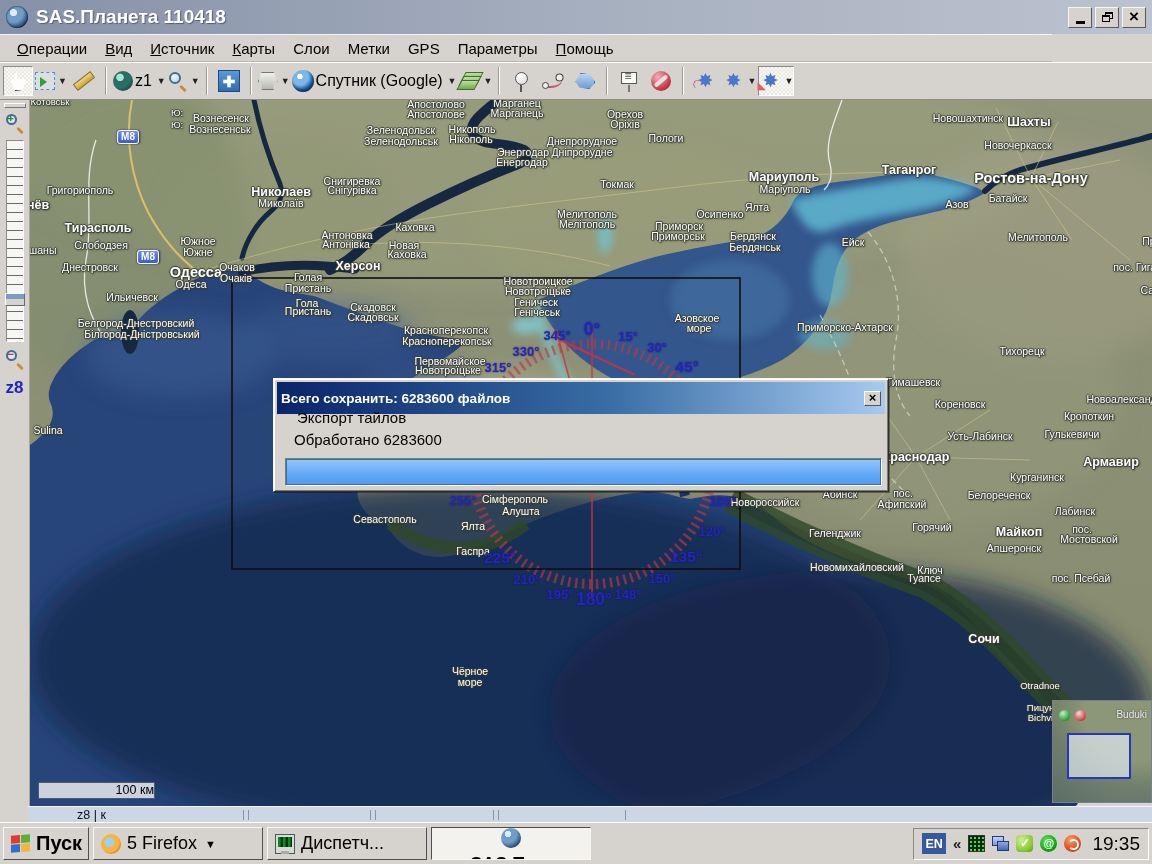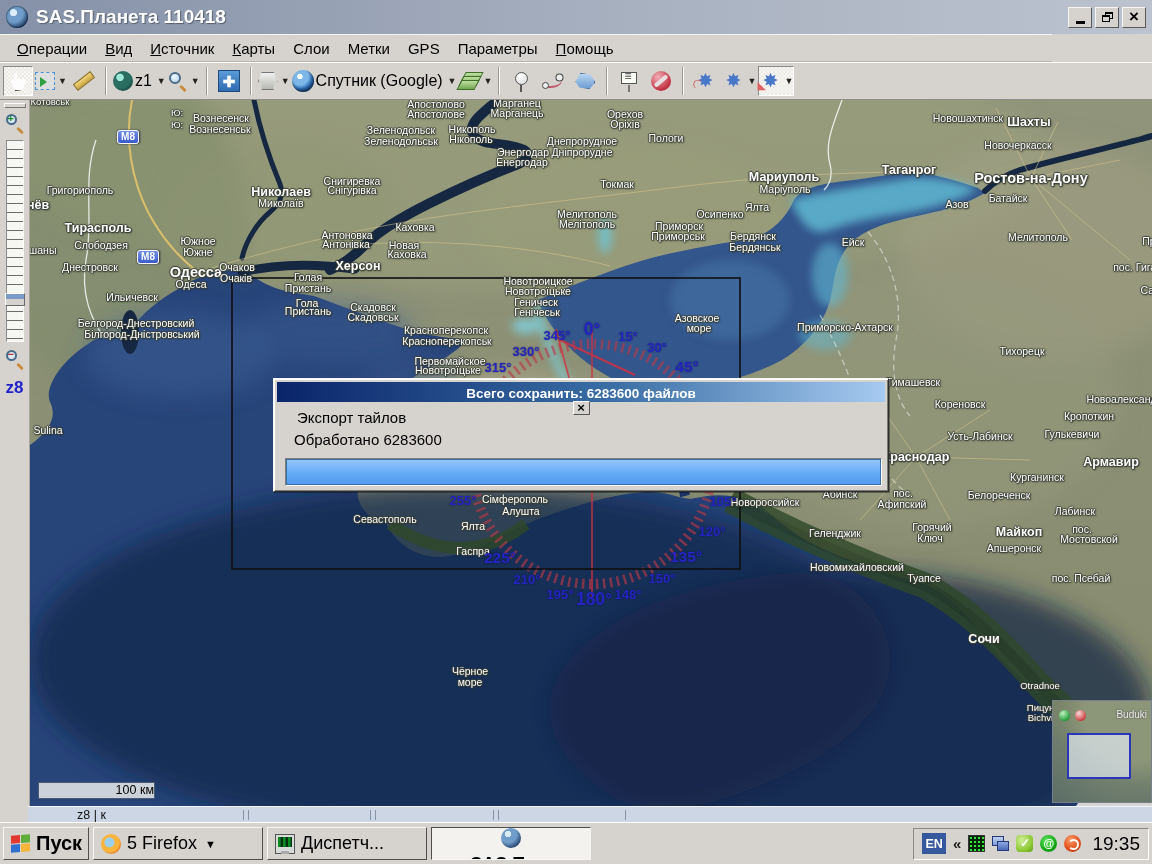--- a/index.html
+++ b/index.html
@@ -126,21 +126,21 @@
   #minimap .mm-in{left:6px;background:radial-gradient(circle at 35% 30%,#bff0c0,#2a9f3f 70%,#156a22);}
   #minimap .mm-out{left:22px;background:radial-gradient(circle at 35% 30%,#f8d8d8,#cc4444 70%,#7c1c1c);}
   #minimap .mm-label{position:absolute;right:4px;top:8px;color:#eee;font-size:10px;text-shadow:0 0 2px #333;}
 
   
   #dialog{position:absolute;left:273px;top:378px;width:616px;height:114px;background:#d6d3ce;
     border:1px solid;border-color:#f8f7f5 #2e2e2e #2e2e2e #f8f7f5;
     box-shadow:inset 1px 1px 0 #fff,inset -1px -1px 0 #7a7a74, 1px 1px 0 rgba(0,0,0,.35);z-index:40;}
   #dialog .dtitle{position:absolute;left:3px;top:3px;right:3px;height:20px;
     background:linear-gradient(90deg,#0a246a,#3a6ea5 55%,#a6caf0);
-    display:flex;align-items:center;color:#fff;font-size:13.5px;font-weight:bold;padding:4px 4px;flex-direction:column;}
+    display:flex;align-items:center;color:#fff;font-size:13.5px;font-weight:bold;padding:16px 4px;}
   #dialog .dtitle .dtext{flex:1;}
   #dialog .dclose{width:17px;height:15px;background:#d6d3ce;border:1px solid;border-color:#fff #555 #555 #fff;
     color:#000;font-size:13px;font-weight:bold;line-height:12px;text-align:center;}
   #dialog .dline1{position:absolute;left:23px;top:30px;font-size:15px;color:#000;}
   #dialog .dline2{position:absolute;left:20px;top:52px;font-size:15px;color:#000;}
   #progress{position:absolute;left:11px;top:79px;width:597px;height:28px;background:#cfccc6;
     border:1px solid;border-color:#7d7d78 #fff #fff #7d7d78;}
   #progress .fill{height:100%;background:linear-gradient(180deg,#93c5ff,#62a9f5 60%,#549af0);border:1px solid #3a6ea5;}
 
   
@@ -523,21 +523,21 @@
         <div class="clabel l" style="left: 1111px; top: 462px;">Армавир</div>
         <div class="clabel m" style="left: 1037px; top: 477px;">Курганинск</div>
         <div class="clabel m" style="left: 999px; top: 495px;">Белореченск</div>
         <div class="clabel m" style="left: 1075px; top: 511px;">Лабинск</div>
         <div class="clabel m" style="left: 903px; top: 493px;">пос.</div>
         <div class="clabel m" style="left: 902px; top: 504px;">Афипский</div>
         <div class="clabel m" style="left: 765px; top: 502px;">Новороссийск</div>
         <div class="clabel m" style="left: 840px; top: 494px;">Абинск</div>
         <div class="clabel m" style="left: 835px; top: 533px;">Геленджик</div>
         <div class="clabel m" style="left: 932px; top: 527px;">Горячий</div>
-        <div class="clabel m" style="left: 930px; top: 538px;">Ключ</div>
+        <div class="clabel m" style="left: 930px; top: 570px;">Ключ</div>
         <div class="clabel l" style="left: 1019px; top: 532px;">Майкоп</div>
         <div class="clabel m" style="left: 1014px; top: 548px;">Апшеронск</div>
         <div class="clabel m" style="left: 1082px; top: 529px;">пос.</div>
         <div class="clabel m" style="left: 1089px; top: 539px;">Мостовской</div>
         <div class="clabel m" style="left: 857px; top: 567px;">Новомихайловский</div>
         <div class="clabel m" style="left: 924px; top: 578px;">Туапсе</div>
         <div class="clabel m" style="left: 1081px; top: 578px;">пос. Псебай</div>
         <div class="clabel l" style="left: 984px; top: 639px;">Сочи</div>
         <div class="clabel s" style="left: 1040px; top: 685px;">Otradnoe</div>
         <div class="clabel s" style="left: 1046px; top: 707px;">Пицунда</div>

